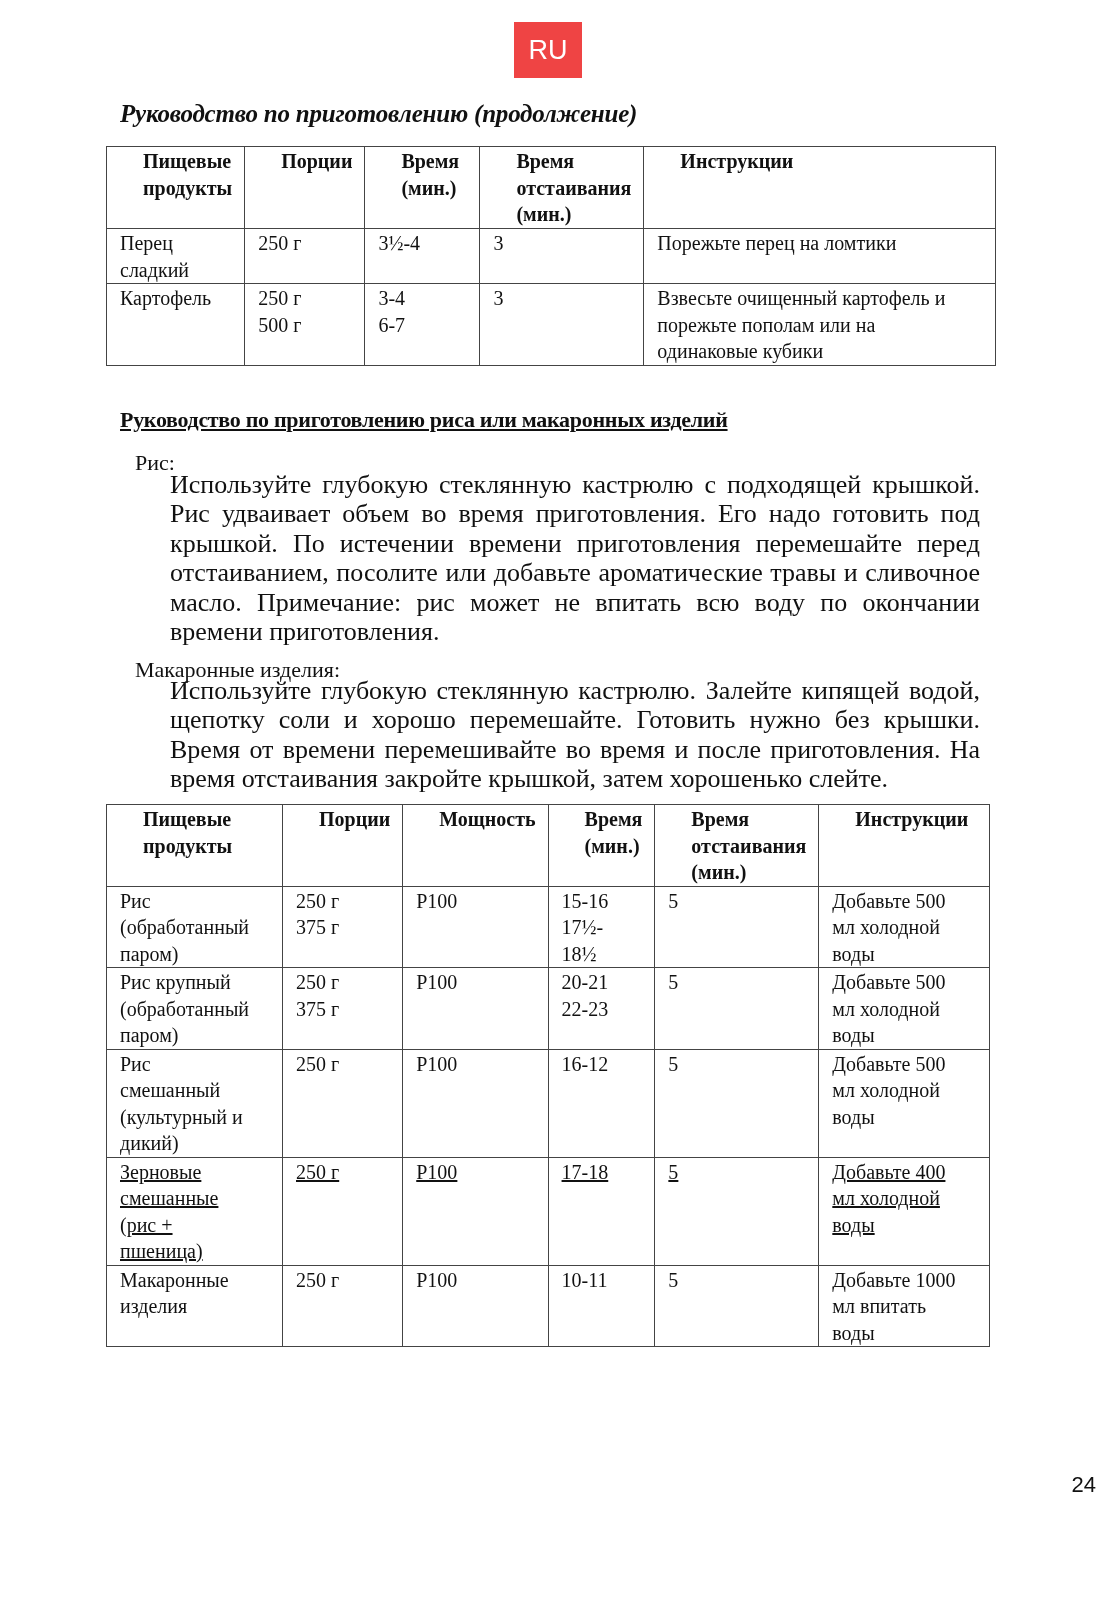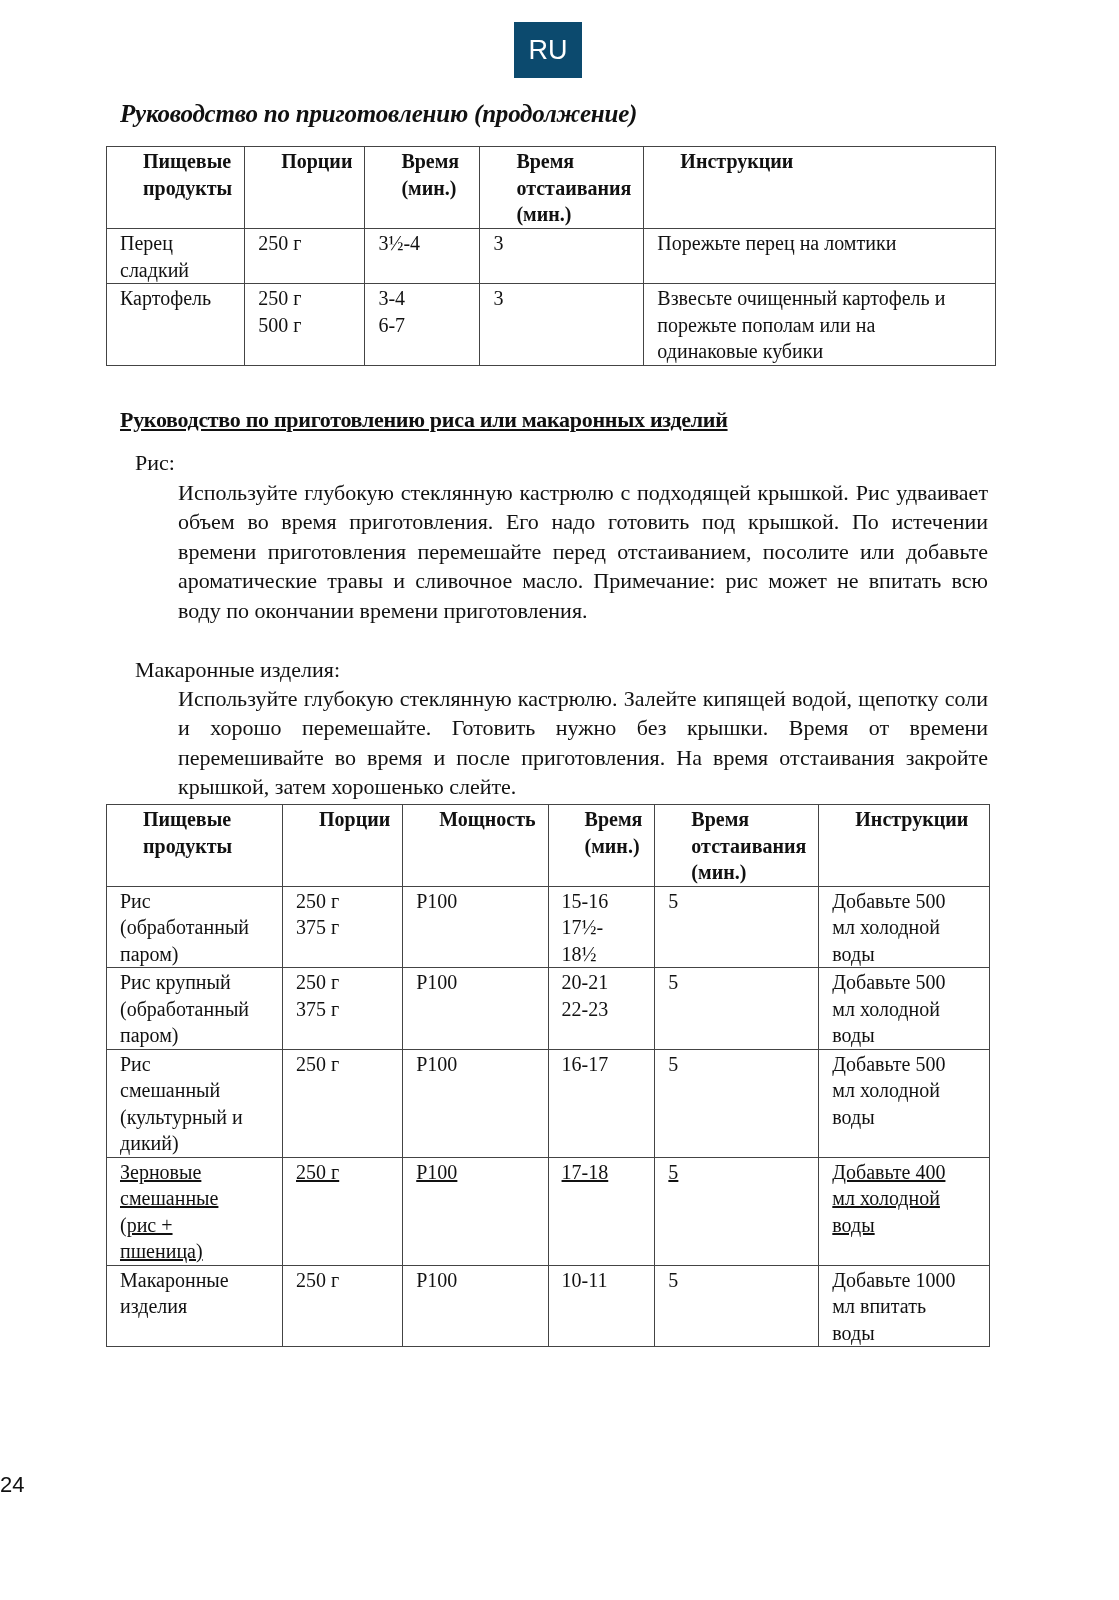--- a/index.html
+++ b/index.html
@@ -1,34 +1,34 @@
 <!DOCTYPE html>
 <html><head>
 <meta charset="utf-8">
 <style>
   html, body { margin: 0; padding: 0; background: #ffffff; }
   body { width: 1119px; height: 1600px; position: relative; overflow: hidden;
          font-family: "Liberation Serif", "DejaVu Serif", serif; color: #111; }
   .badge { position: absolute; left: 514px; top: 22px; width: 68px; height: 56px;
-           background: #0c4a6e; color: #fff; font-family: "Liberation Sans", sans-serif;
+           background: #ef4444; color: #fff; font-family: "Liberation Sans", sans-serif;
            font-size: 27px; display: flex; align-items: center; justify-content: center; }
   .title { position: absolute; left: 120px; top: 100px; font-size: 25px; font-weight: bold;
            font-style: italic; margin: 0; letter-spacing: -0.2px; }
   table { position: absolute; border-collapse: collapse; font-size: 20px; line-height: 26.5px; }
   td, th { border: 1.5px solid #444; vertical-align: top; text-align: left; padding: 1px 12px 0 13px; }
   th { font-weight: bold; padding-left: 36px; }
   #t1 { left: 106px; top: 146px; width: 890px; }
   #t2 { left: 106px; top: 804px; width: 884px; }
   .cell-line { display: block; }
   .section-heading { position: absolute; left: 120px; top: 407px; font-size: 22px; font-weight: bold;
                      text-decoration: underline; margin: 0; letter-spacing: -0.3px; }
   .label { position: absolute; left: 120px; font-size: 22px; margin: 15px; }
-  .para { position: absolute; left: 166px; width: 810px; font-size: 22px; line-height: 29.4px;
-          text-align: justify; margin: 12px; }
-  .page-number { position: absolute; left: 0; width: 1096px; top: 1472px; text-align: left;
+  .para { position: absolute; left: 166px; width: 810px; font-size: 26px; line-height: 29.4px;
+          text-align: justify; margin: 4px; }
+  .page-number { position: absolute; left: 0; width: 1096px; top: 1472px; text-align: right;
                  font-family: "Liberation Sans", sans-serif; font-size: 22px; }
 </style>
 </head>
 <body>
 
 <div class="badge">RU</div>
 
 <h1 class="title">Руководство по приготовлению (продолжение)</h1>
 
 <table id="t1">
@@ -207,21 +207,21 @@
           <span class="cell-line">(культурный и</span>
           <span class="cell-line">дикий)</span>
         </td>
         <td>
           <span class="cell-line">250 г</span>
         </td>
         <td>
           <span class="cell-line">P100</span>
         </td>
         <td>
-          <span class="cell-line">16-17</span>
+          <span class="cell-line">16-12</span>
         </td>
         <td>
           <span class="cell-line">5</span>
         </td>
         <td>
           <span class="cell-line">Добавьте 500</span>
           <span class="cell-line">мл холодной</span>
           <span class="cell-line">воды</span>
         </td>
       </tr>

